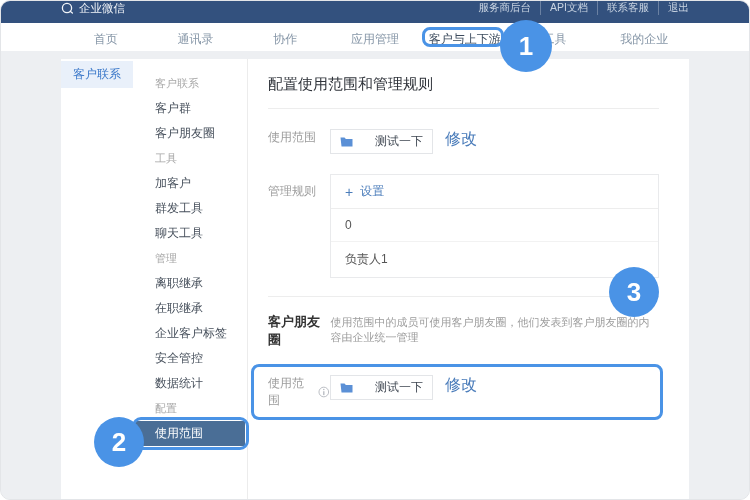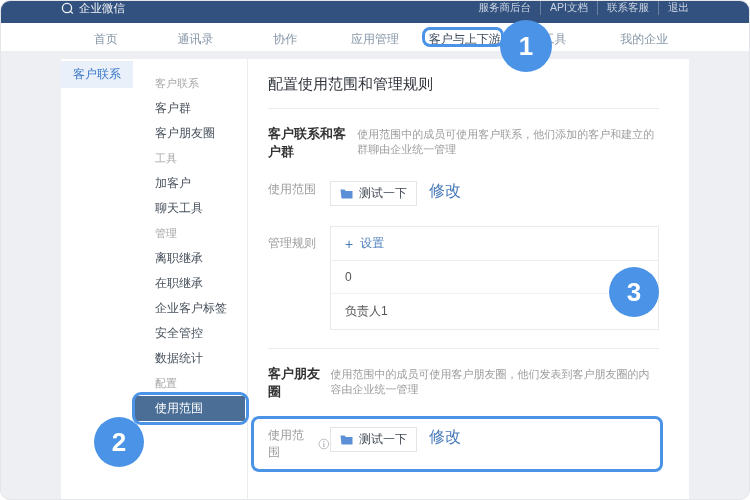--- a/index.html
+++ b/index.html
@@ -44,21 +44,21 @@
   
   .content { flex:1; padding:16px 30px 0 20px; min-width:0; }
   .page-title { font-size:15px; font-weight:400; color:#30343b; padding-bottom:14px;
                 border-bottom:1px solid #ededed; }
   .section { margin-top:16px; }
   .section-head { display:flex; align-items:baseline; gap:10px; }
   .section-head h2 { font-size:13px; font-weight:bold; color:#333; }
   .section-desc { font-size:11px; color:#9c9c9c; }
   .row { display:flex; align-items:flex-start; margin-top:20px; }
   .row-label { width:62px; flex-shrink:0; color:#9c9c9c; font-size:12px; display:flex; align-items:center; gap:4px; }
-  .scope-tag { display:inline-flex; align-items:center; gap:6px; border:1px solid #e3e5e8;
+  .scope-tag { display:inline-flex; align-items:center; gap:22px; border:1px solid #e3e5e8;
                padding:3px 9px; font-size:12px; color:#3e4651; background:#fff; cursor:pointer; }
   .link { color:#4a7cba; font-size:16px; text-decoration:none; cursor:pointer; }
   .modify-link { margin-left:12px; }
   .rules-box { flex:1; border:1px solid #e9eaec; }
   .rules-add { padding:8px 14px; display:flex; align-items:center; gap:7px; color:#4a7cba;
                font-size:12px; border-bottom:1px solid #ededed; cursor:pointer; }
   .plus { font-size:14px; line-height:1; }
   .rules-row { padding:9px 14px; font-size:12px; color:#555; display:flex; align-items:center;
                justify-content:space-between; border-bottom:1px solid #f2f2f2; }
   .rules-row:last-child { border-bottom:none; }
@@ -132,42 +132,39 @@
       </div>
 
       <div class="card-body">
 
         <aside class="sidebar">
           <div class="side-header">客户联系</div>
           <div class="side-item">客户群</div>
           <div class="side-item">客户朋友圈</div>
           <div class="side-header">工具</div>
           <div class="side-item">加客户</div>
+          <div class="side-item">群发工具</div>
           <div class="side-item">聊天工具</div>
           <div class="side-header">管理</div>
           <div class="side-item">离职继承</div>
           <div class="side-item">在职继承</div>
           <div class="side-item">企业客户标签</div>
           <div class="side-item">安全管控</div>
           <div class="side-item">数据统计</div>
           <div class="side-header">配置</div>
           <div class="side-item active">
             <span>使用范围</span>
             <span class="annot-frame frame-side"></span>
           </div>
         </aside>
 
         <main class="content">
           <h1 class="page-title">配置使用范围和管理规则</h1>
 
           <section class="section">
-            <div class="section-head">
-              <h2>客户联系和客户群</h2>
-              <span class="section-desc">使用范围中的成员可使用客户联系，他们添加的客户和建立的群聊由企业统一管理</span>
-            </div>
             <div class="row">
               <span class="row-label">使用范围</span>
               <span class="scope-tag">
                 <svg class="icon-svg" width="13" height="11" viewBox="0 0 13 11">
                   <path d="M0.5 1.5 h4 l1.4 1.6 h6.6 v7.4 h-11 z" fill="#5b90d6"></path>
                 </svg>
                 <span>测试一下</span>
               </span>
               <a class="link modify-link">修改</a>
             </div>

